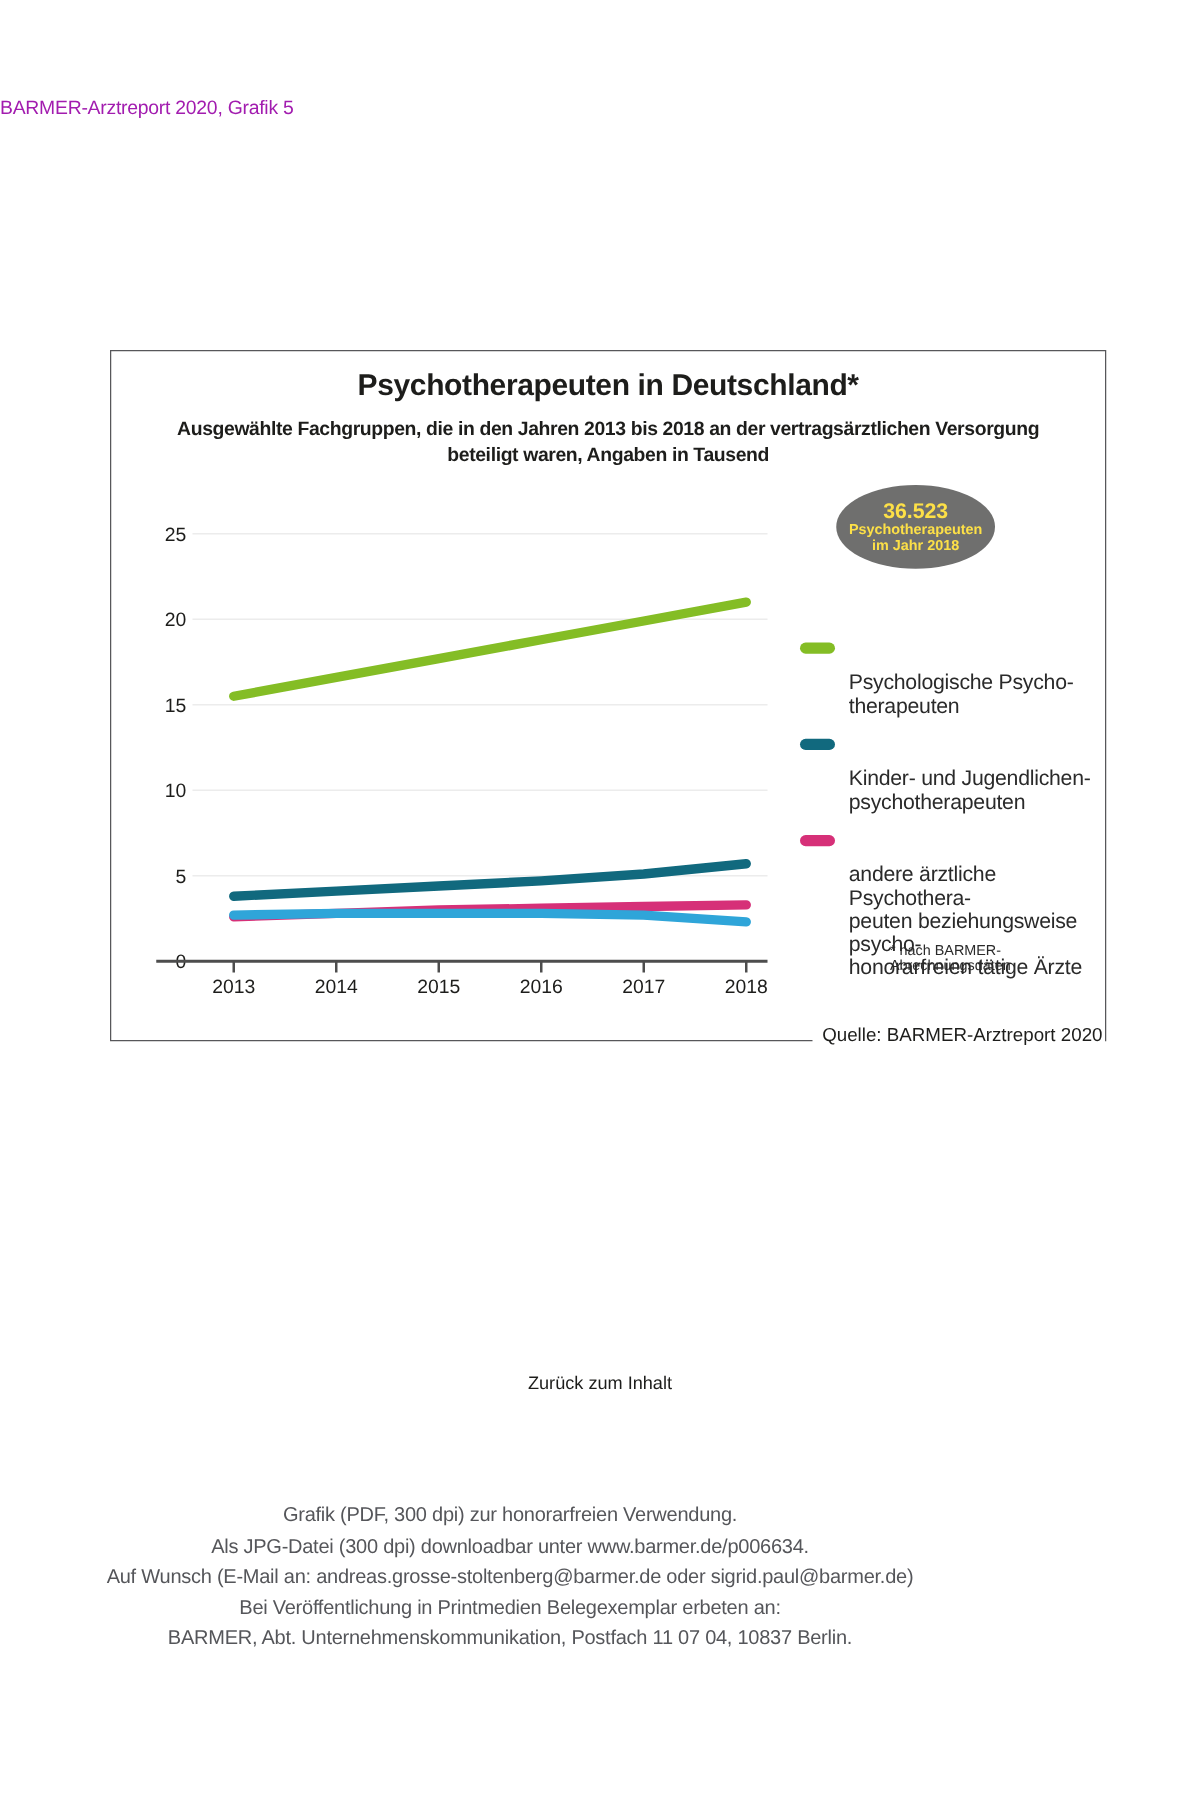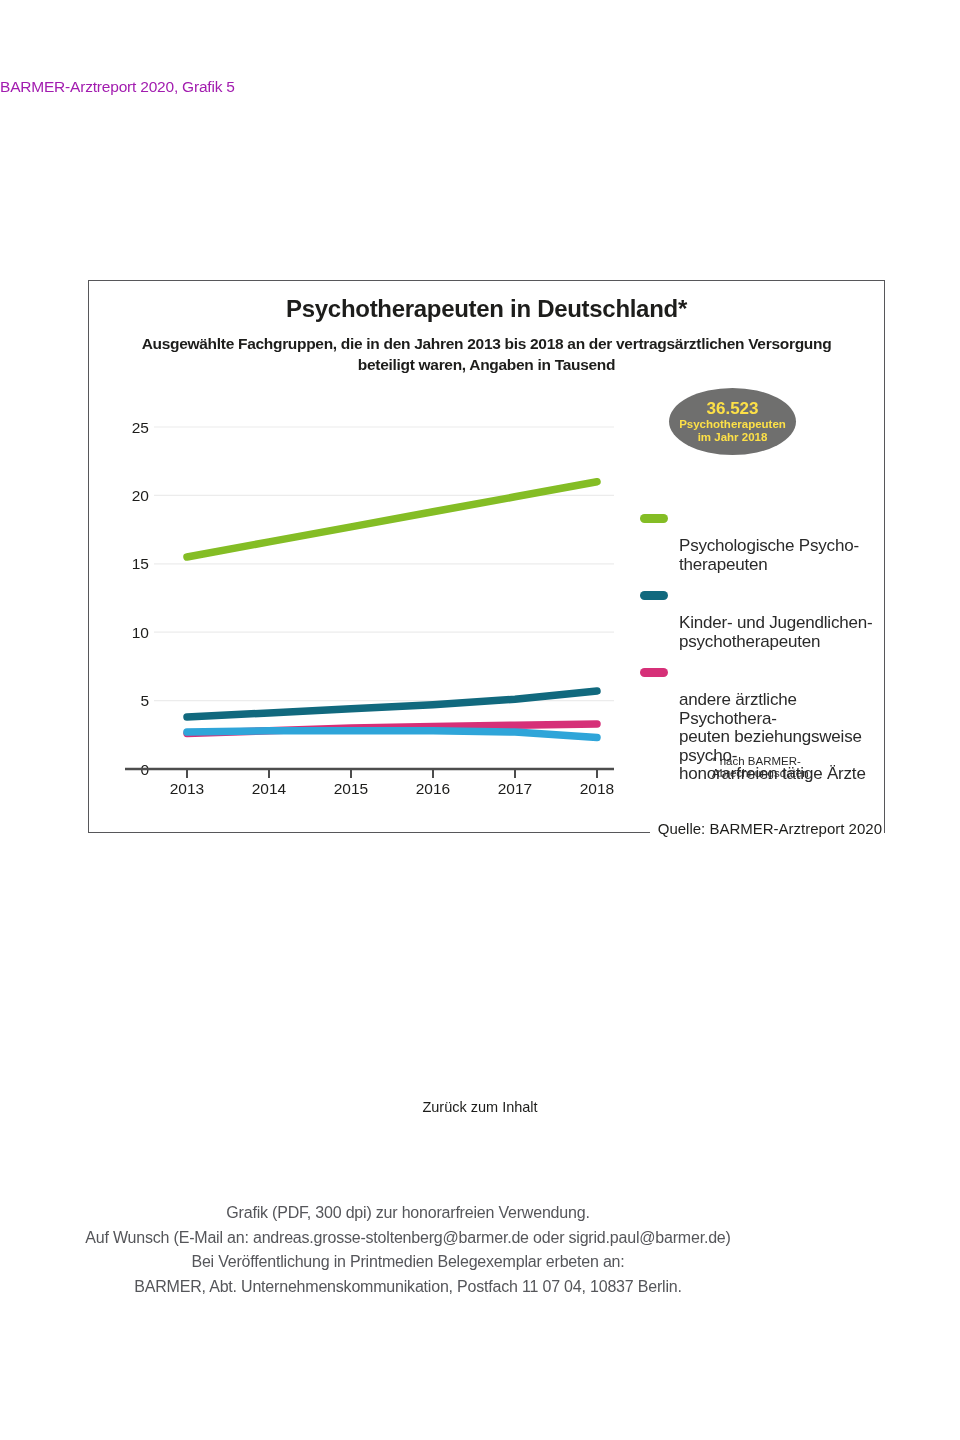--- a/index.html
+++ b/index.html
@@ -136,16 +136,17 @@
 
   <div class="abs chart-footnote">* nach BARMER-Abrechnungsdaten</div>
 </div>
 
 <div class="abs source-line">Quelle: BARMER-Arztreport 2020</div>
 
 <div class="abs back-link">Zurück zum Inhalt</div>
 
 <div class="abs footer-block" id="footer">
     <div>Grafik (PDF, 300 dpi) zur honorarfreien Verwendung.</div>
+    <div>Als JPG-Datei (300 dpi) downloadbar unter www.barmer.de/p006634.</div>
     <div>Auf Wunsch (E-Mail an: andreas.grosse-stoltenberg@barmer.de oder sigrid.paul@barmer.de)</div>
     <div>Bei Veröffentlichung in Printmedien Belegexemplar erbeten an:</div>
     <div>BARMER, Abt. Unternehmenskommunikation, Postfach 11 07 04, 10837 Berlin.</div>
   </div>
 
 </body></html>

